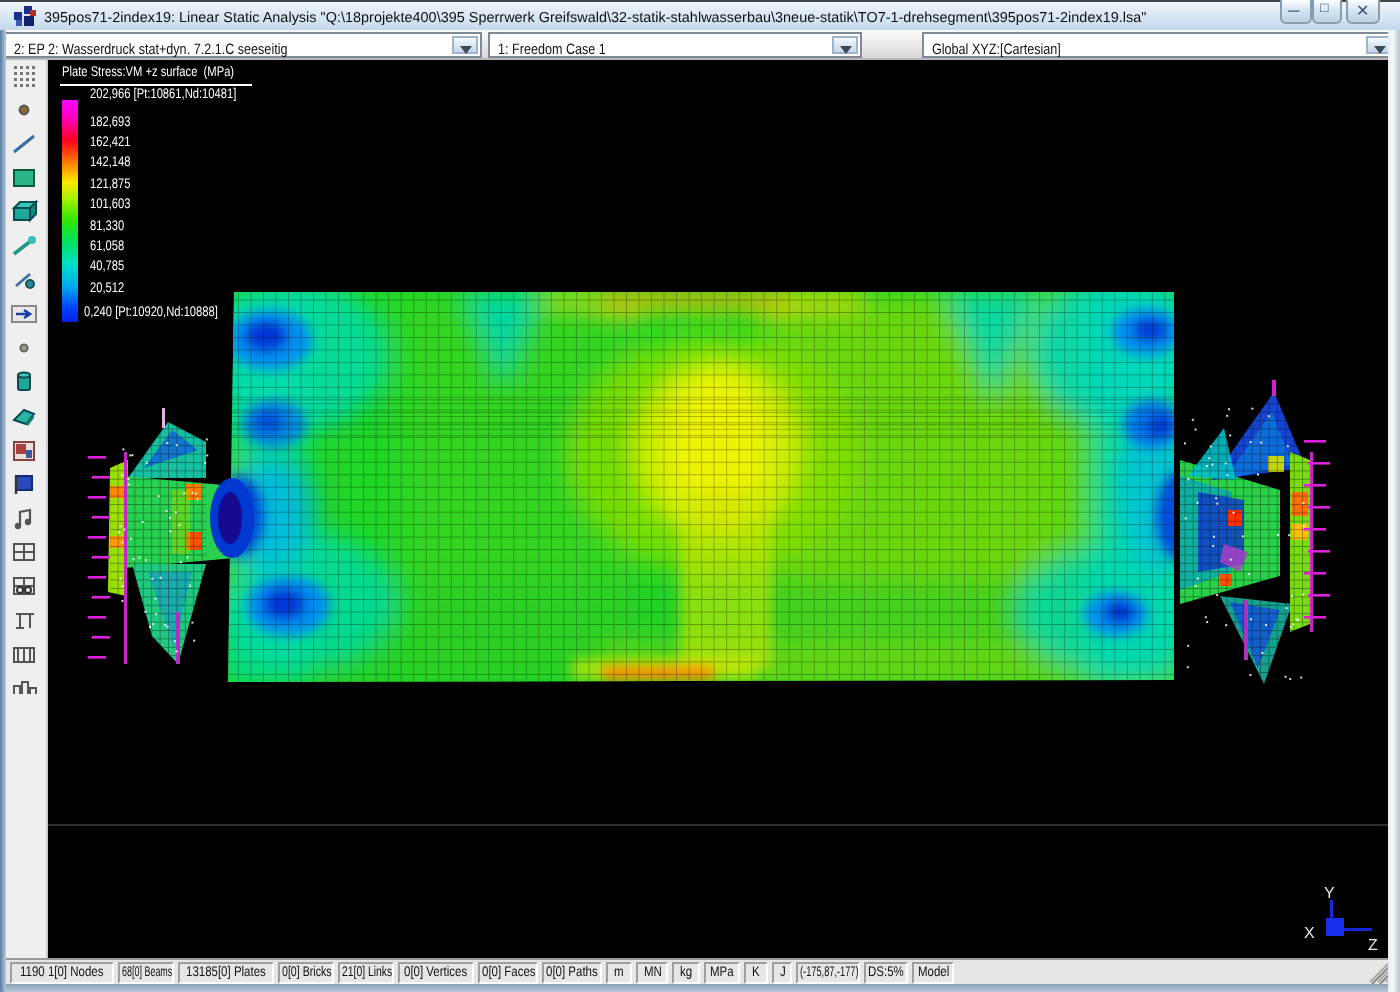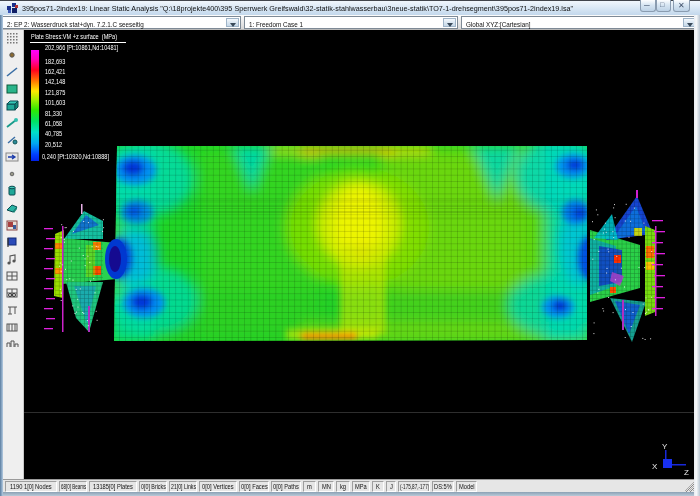--- a/index.html
+++ b/index.html
@@ -48,21 +48,21 @@
 <div class="winglyph" style="left:644px;top:1px;z-index:32">─</div>
 <div class="winbtn abs" style="left:656px;width:15px;"></div>
 <div class="winglyph" style="left:660px;top:1px;z-index:32;font-size:7px">□</div>
 <div class="winbtn abs" style="left:673px;width:17px;"></div>
 <div class="winglyph" style="left:678px;top:1px;z-index:32">✕</div>
 <div id="tbrow" class="abs"></div>
 <div class="combo abs" style="left:2px;width:239px;z-index:31">
     <span class="combotext">2: EP 2: Wasserdruck stat+dyn. 7.2.1.C seeseitig</span>
     <span class="dropbtn"></span>
   </div>
-<div class="combo abs" style="left:244px;width:214px;z-index:31">
+<div class="combo abs" style="left:244px;width:187px;z-index:31">
     <span class="combotext">1: Freedom Case 1</span>
     <span class="dropbtn"></span>
   </div>
 <div class="combo abs" style="left:461px;width:237px;z-index:31">
     <span class="combotext">Global XYZ:[Cartesian]</span>
     <span class="dropbtn"></span>
   </div>
 <div id="lefttb" class="abs"></div>
 <div class="ticon" style="top:31px;z-index:21"><svg width="17" height="14">
       <rect x="3" y="2" width="1.5" height="1.5" fill="#777"></rect>

